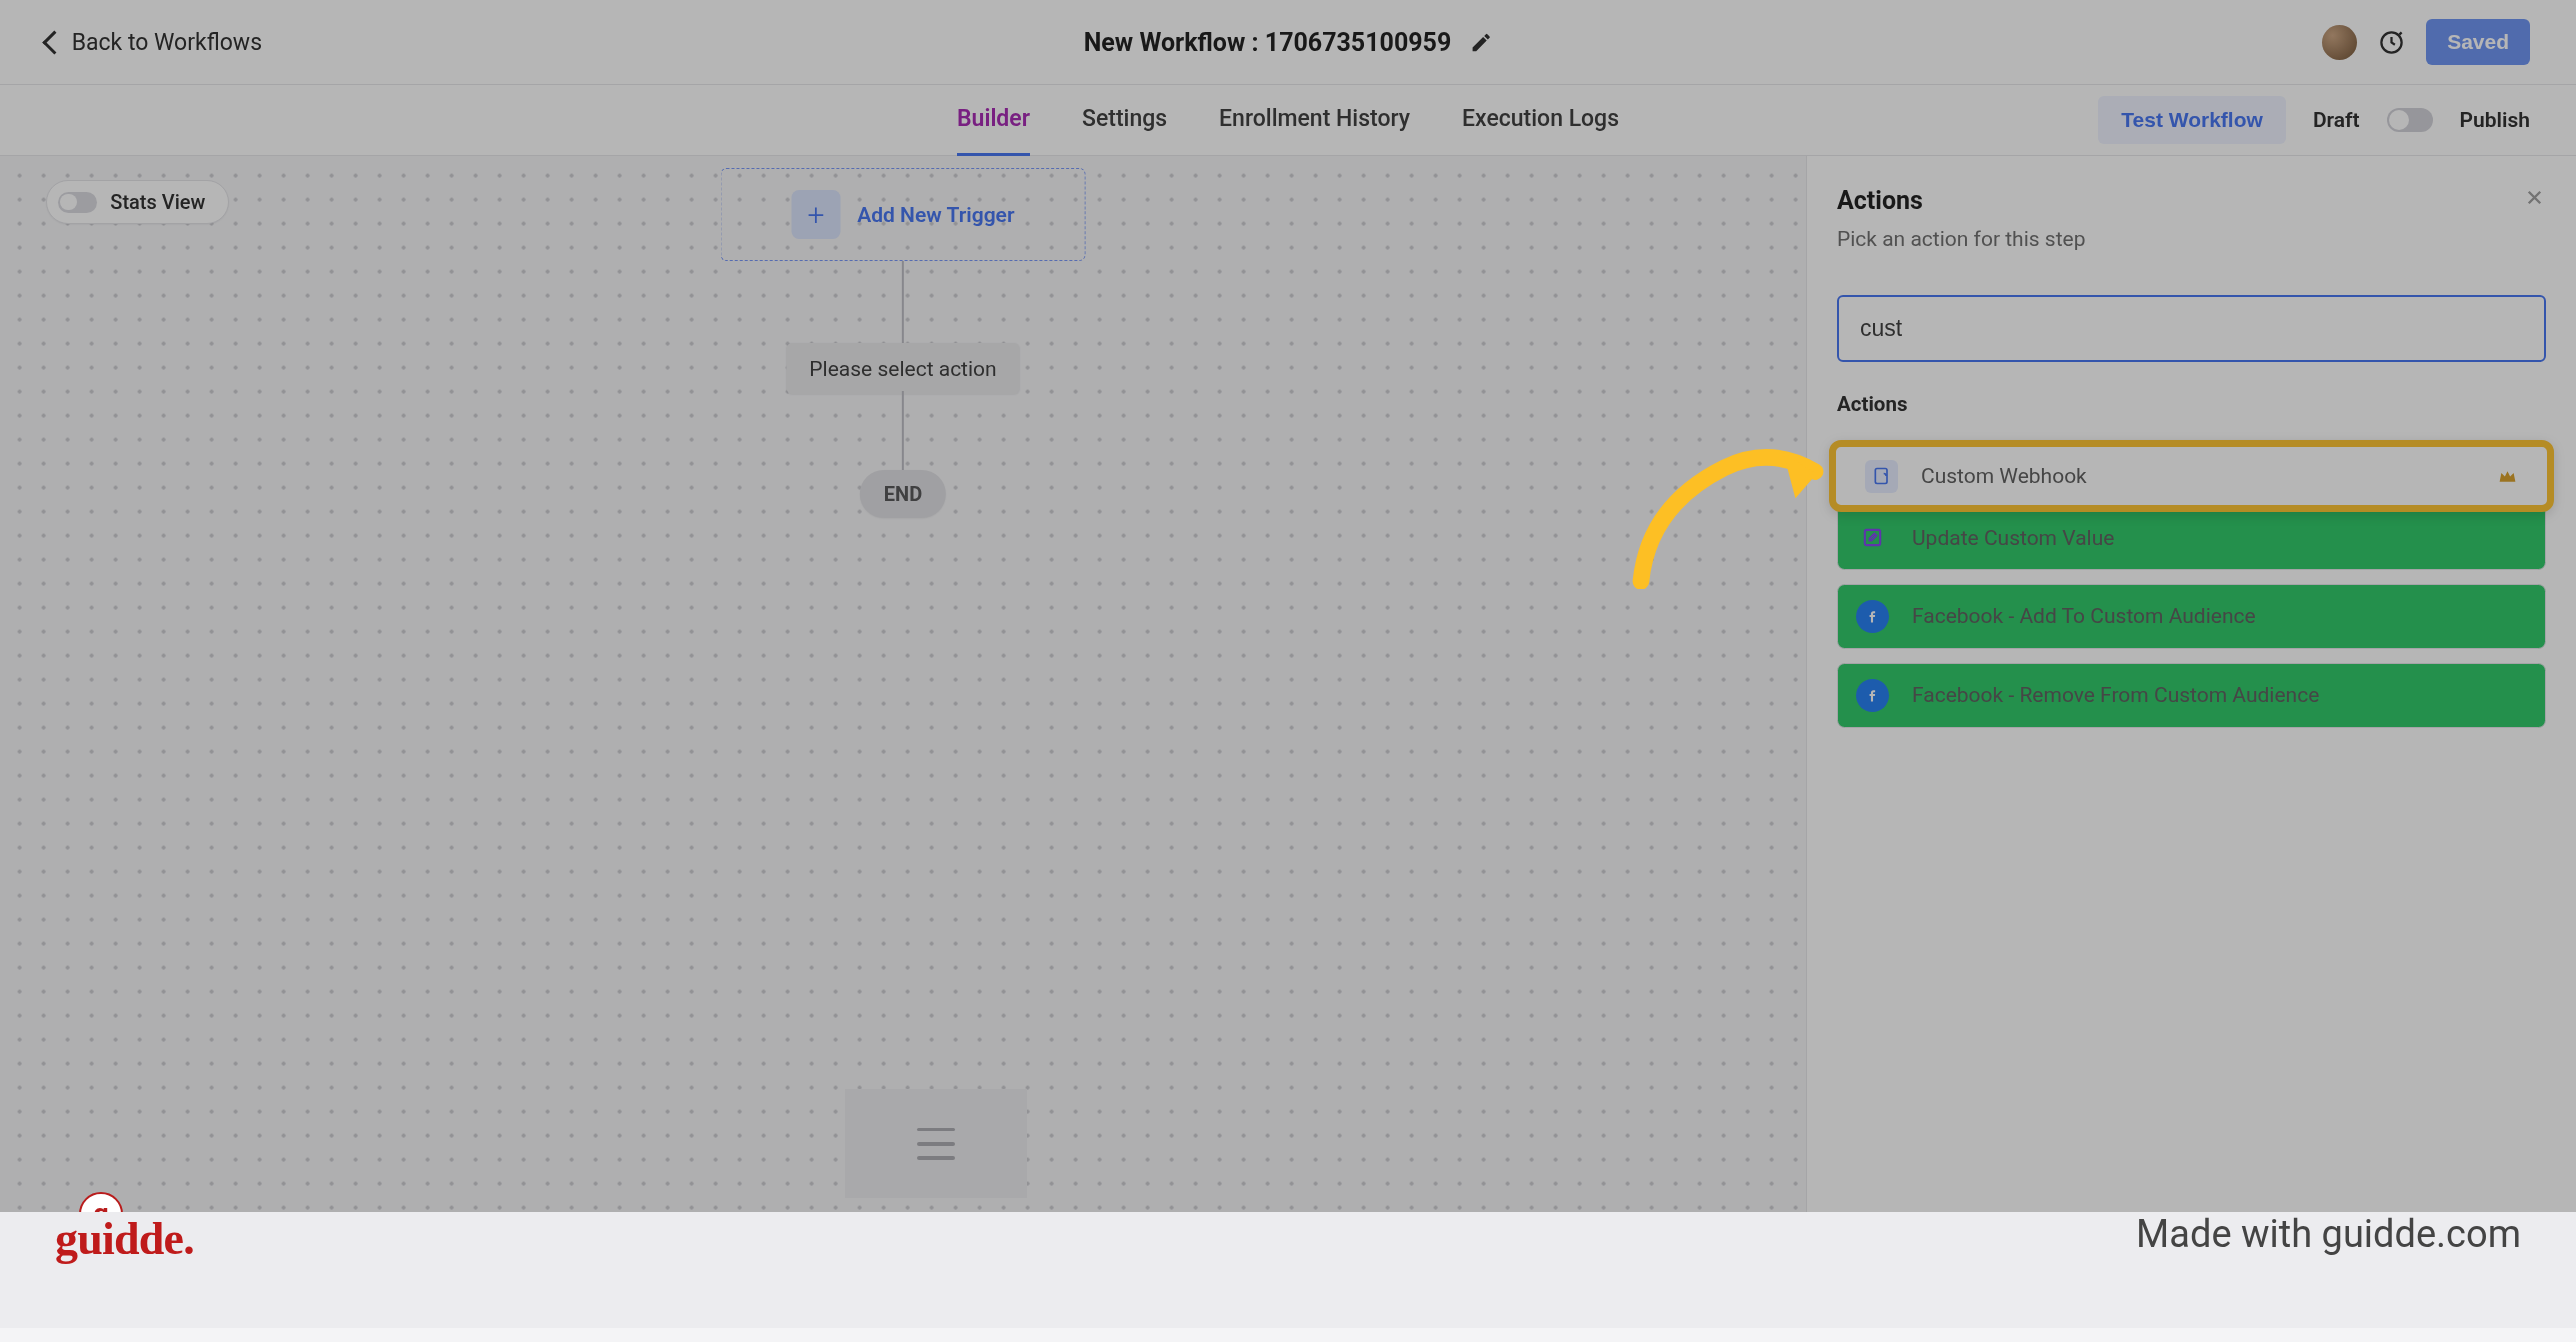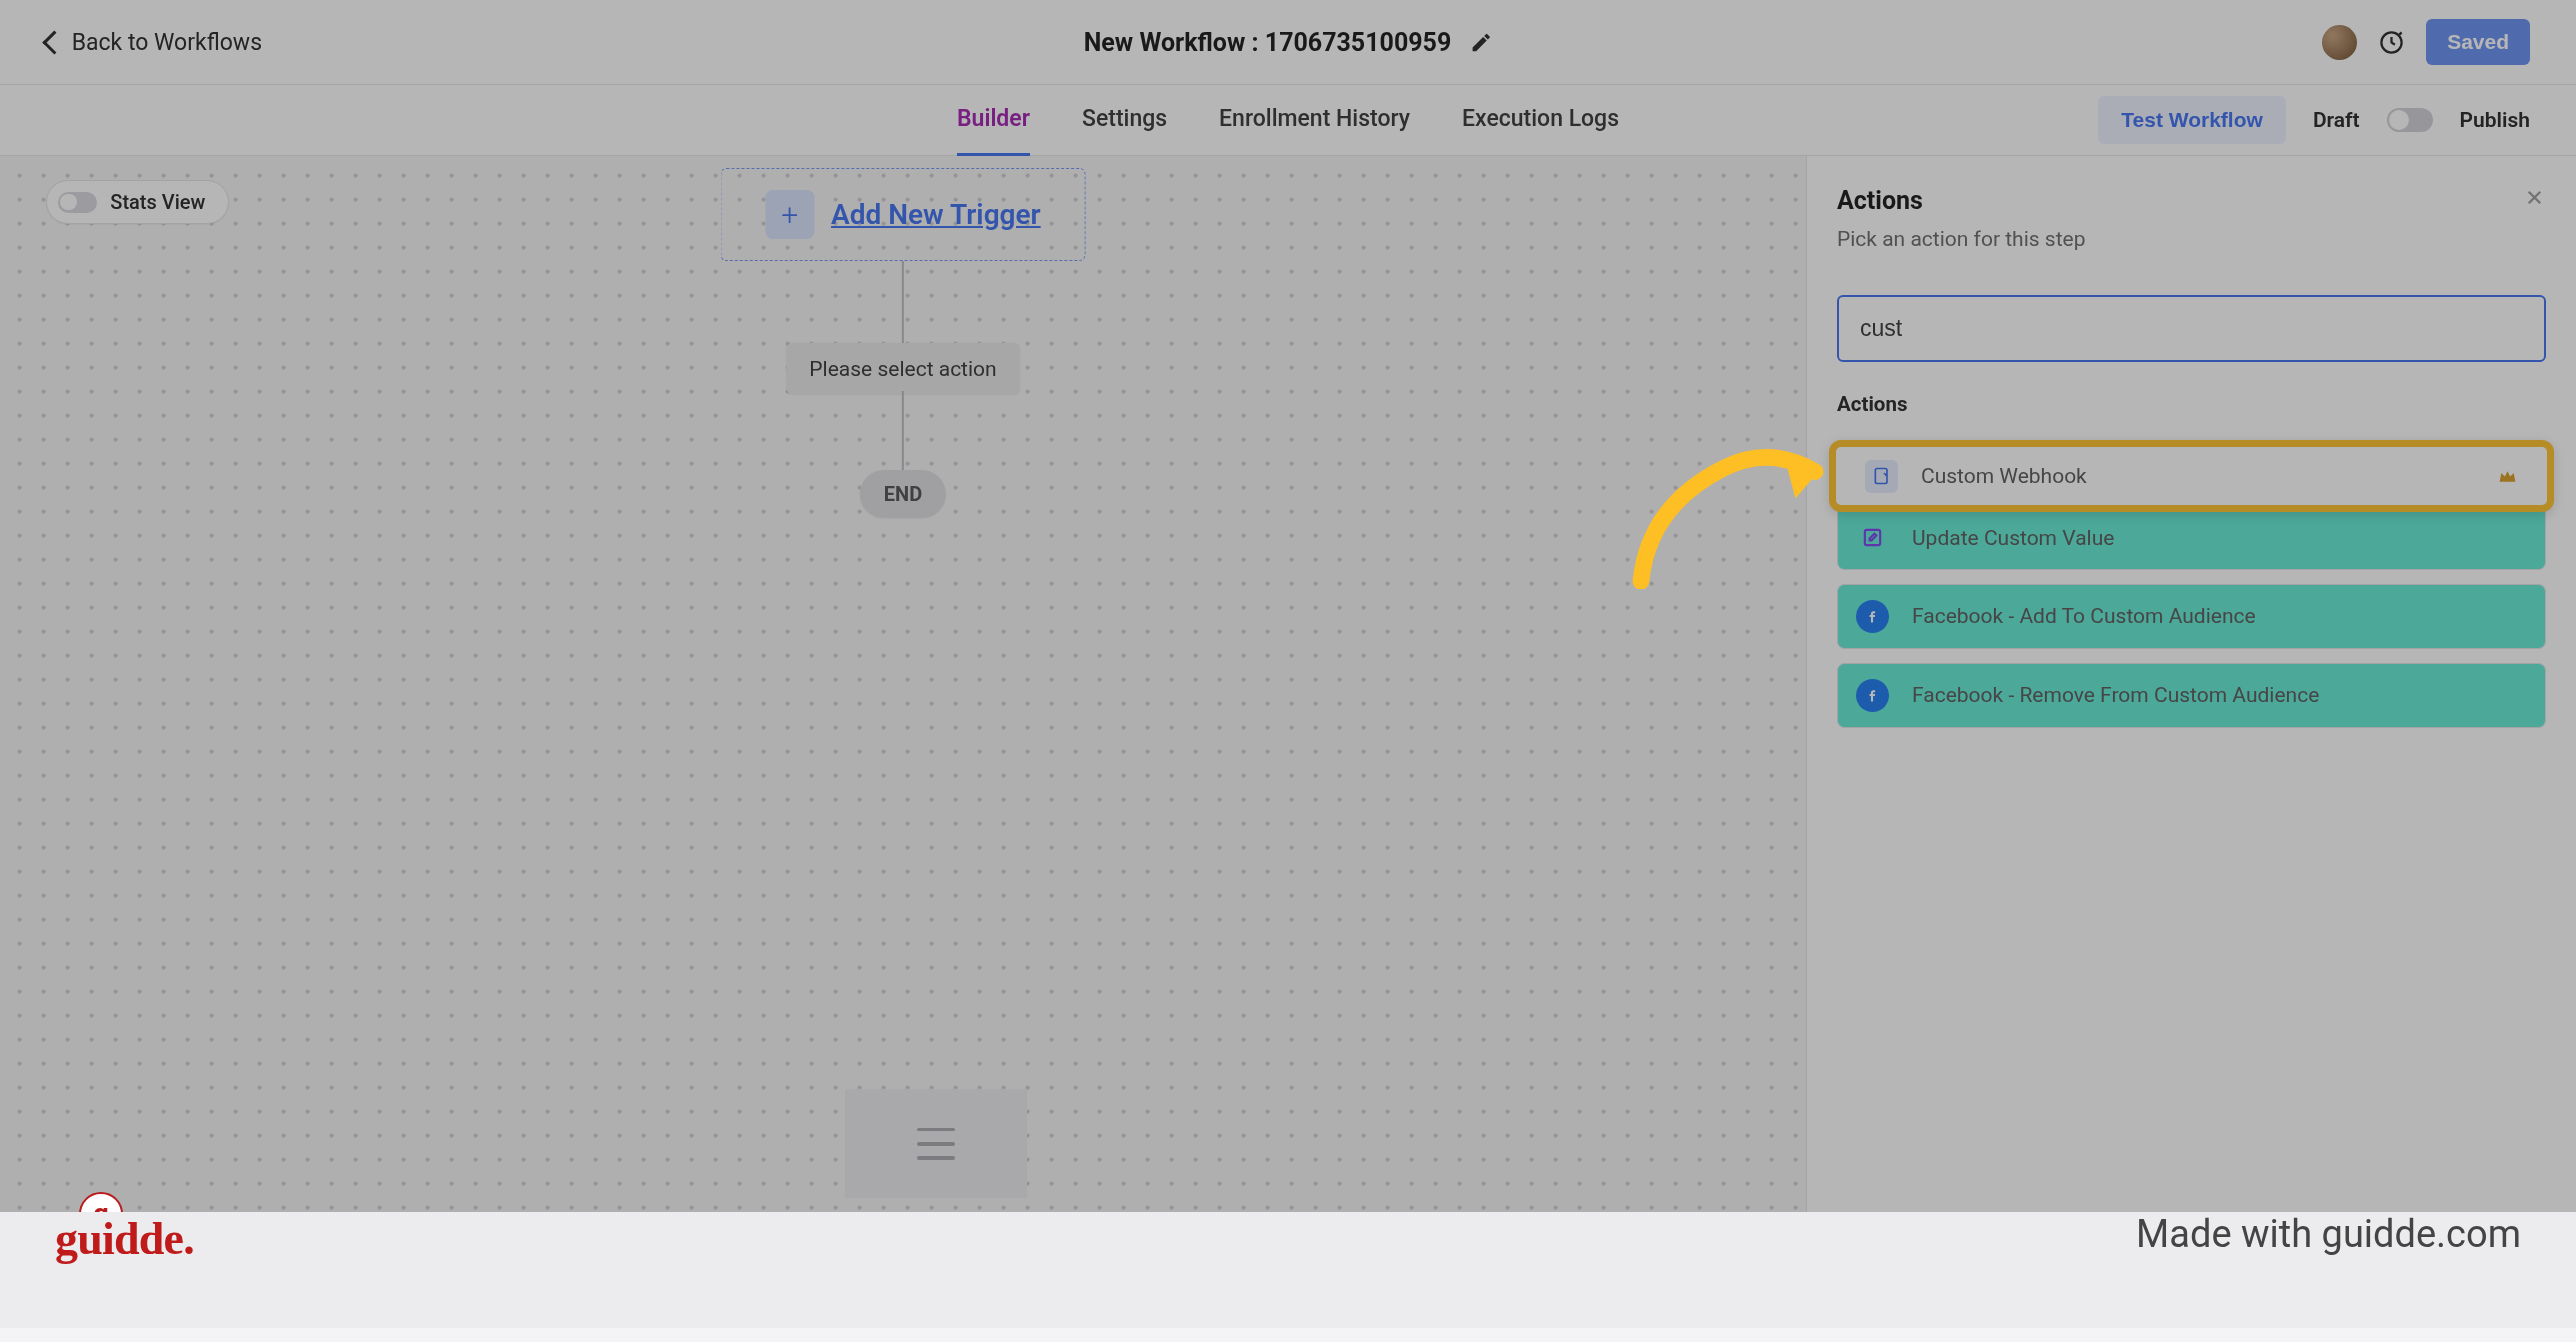--- a/index.html
+++ b/index.html
@@ -35,21 +35,21 @@
 .canvas { position: absolute; top: 156px; left: 0; right: 770px; bottom: 0; background-image: radial-gradient(#c8c8cd 1.7px, transparent 1.7px); background-size: 24px 24px; background-position: 7.6px 7.6px; }
 
 .stats-pill { position: absolute; top: 24px; left: 46px; background: #fff; border: 0.8px solid #e2e2e6; border-radius: 30px; padding: 9px 23px 9px 10.6px; display: flex; align-items: center; gap: 13.7px; box-shadow: 0 0.8px 1.5px rgba(0,0,0,0.05); }
 .stats-toggle { width: 39px; height: 21px; background: #d8d8de; border-radius: 10.6px; position: relative; }
 .stats-knob { position: absolute; width: 16.7px; height: 16.7px; background: #fff; border-radius: 50%; top: 2.3px; left: 2.3px; }
 .stats-label { font-size: 20px; font-weight: 500; color: #222; }
 
 .trigger-box { position: absolute; top: 12px; left: 50%; transform: translateX(-50%); width: 365px; height: 93px; border: 1.9px dashed #6e8ff7; border-radius: 6px; display: flex; align-items: center; justify-content: center; gap: 16.7px; cursor: pointer; }
 .plus-box { width: 49px; height: 49px; background: #d8e2fc; border-radius: 7.6px; display: flex; align-items: center; justify-content: center; }
 .plus-sign { font-size: 30px; color: #3b6cf0; font-weight: 300; }
-.trigger-text { font-size: 28px; font-weight: 600; color: #3b6cf0; text-decoration: underline; }
+.trigger-text { font-size: 21px; font-weight: 600; color: #3b6cf0; }
 
 .connector1 { position: absolute; top: 105px; left: 50%; width: 2.3px; height: 82px; background: #b8b8c0; transform: translateX(-50%); }
 
 .action-pill { position: absolute; top: 187px; left: 50%; transform: translateX(-50%); background: #e8e8ea; color: #333; font-size: 21px; padding: 13.7px 23px; border-radius: 6px; box-shadow: 0 0.8px 1.5px rgba(0,0,0,0.06); }
 
 .connector2 { position: absolute; top: 235px; left: 50%; width: 2.3px; height: 91px; background: #b8b8c0; transform: translateX(-50%); }
 
 .end-pill { position: absolute; top: 314px; left: 50%; transform: translateX(-50%); background: #dedee2; color: #4c4c4e; font-size: 20px; font-weight: 700; padding: 12px 24px; border-radius: 30px; box-shadow: 0 0.8px 1.5px rgba(0,0,0,0.06); }
 
 
@@ -57,21 +57,21 @@
 .panel-header { display: flex; align-items: flex-start; }
 .panel-title { font-size: 25px; font-weight: 700; color: #111; }
 .close-x { margin-left: auto; cursor: pointer; width: 23px; height: 23px; }
 .panel-sub { font-size: 21px; color: #666; margin-top: 12px; }
 
 .search-input { width: 100%; margin-top: 44px; padding: 18px 21px; border: 2.3px solid #3b6cf0; border-radius: 6px; font-size: 23px; color: #333; outline: none; }
 
 .section-label { font-size: 20.5px; font-weight: 700; color: #222; margin-top: 30px; margin-bottom: 10.6px; }
 
 .action-list { display: flex; flex-direction: column; gap: 13.7px; }
-.action-item { display: flex; align-items: center; gap: 23px; background: #5eead4; border: 0.8px solid #e4e4e8; border-radius: 7.6px; padding: 15px 18px; cursor: pointer; position: relative; }
+.action-item { display: flex; align-items: center; gap: 23px; background: #22c55e; border: 0.8px solid #e4e4e8; border-radius: 7.6px; padding: 15px 18px; cursor: pointer; position: relative; }
 .action-icon { width: 33px; height: 33px; border-radius: 6px; display: flex; align-items: center; justify-content: center; flex-shrink: 0; }
 .action-text { font-size: 21px; color: #555; }
 .crown-icon { margin-left: auto; width: 21px; height: 21px; }
 
 .icon-webhook { background: #e5ecff; }
 .icon-update { background: transparent; }
 .icon-fb { background: #1877f2; border-radius: 50%; }
 .highlight-box { position: absolute; top: 440px; left: 1829px; width: 725px; height: 72px; border: 7.6px solid #fdbf24; border-radius: 12px; background: #fff; display: flex; align-items: center; gap: 23px; padding: 0 29px; box-shadow: 0 3px 12px rgba(0,0,0,0.15); }
 .highlight-box .action-icon { background: #e5ecff; }
 .highlight-box .action-text { color: #555; font-size: 21px; }

